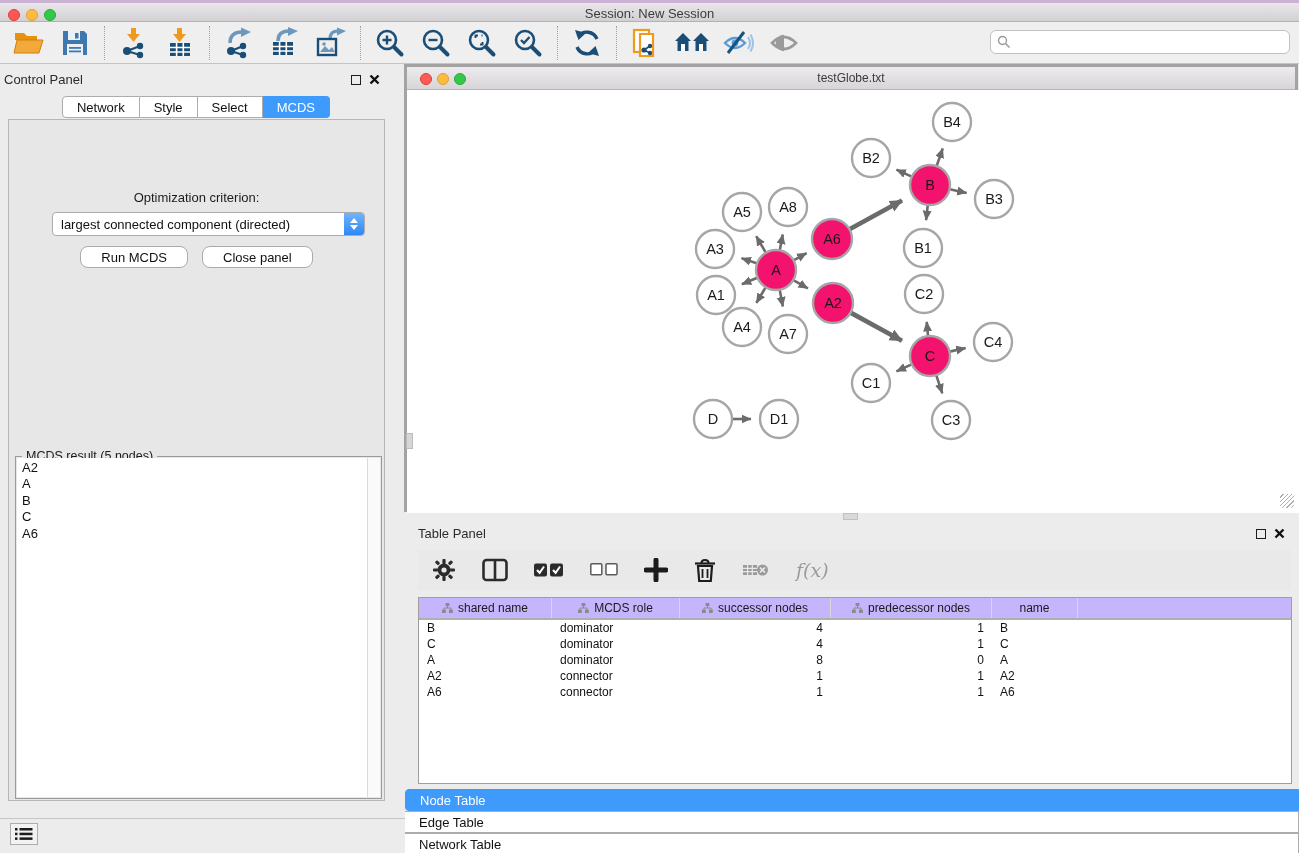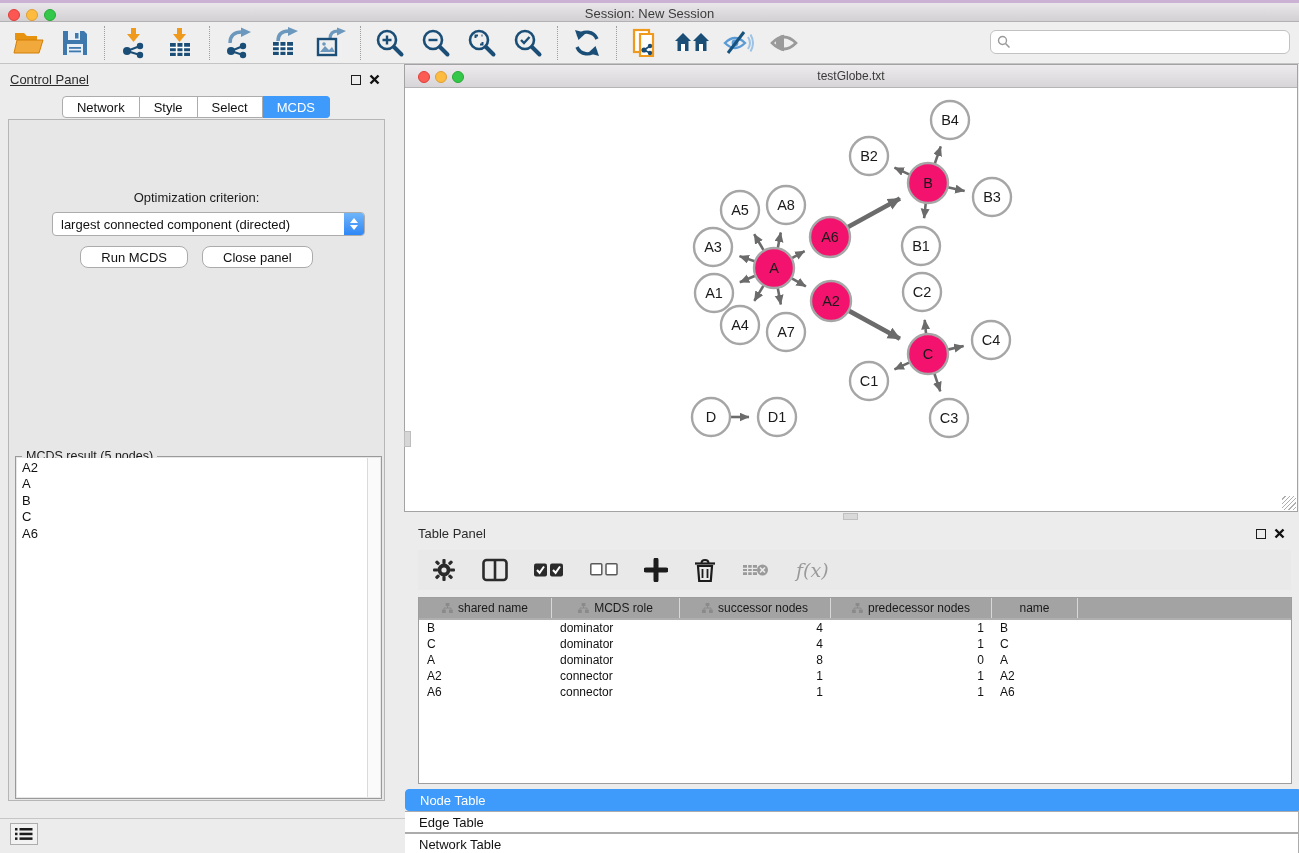--- a/index.html
+++ b/index.html
@@ -27,21 +27,21 @@
                border:1px solid #C2C2C2; border-radius:6px; display:flex; align-items:center; padding-left:6px; }
   .searchbox input{ border:none; outline:none; flex:1; font-size:12px; background:transparent; }
 
   
   .panel-title { font-size:13px; color:#2b2b2b; }
   .panel-ctrl { position:absolute; display:flex; gap:8px; align-items:center; }
   .sq-ico { width:10px; height:10px; border:1.6px solid #1d1d1d; display:inline-block; }
 
   
   .control-panel { position:absolute; left:0; top:64px; width:392px; height:753px; background:#ECECEC; }
-  .cp-header { position:absolute; left:10px; top:8px;text-decoration:underline; }
+  .cp-header { position:absolute; left:4px; top:8px; }
   .cp-body { position:absolute; left:8px; top:55px; width:377px; height:682px;
              background:#E7E7E7; border:1px solid #B6B6B6; }
   .seg-tabs { position:absolute; left:0; right:0; top:32px; display:flex; justify-content:center; z-index:3; }
   .seg-tab { height:22px; padding:0 14px; background:#fff; border:1px solid #ACACAC; border-left:none;
              font-size:13px; color:#111; display:flex; align-items:center; }
   .seg-tab.first { border-left:1px solid #ACACAC; border-radius:4px 0 0 4px; }
   .seg-tab.last { border-radius:0 4px 4px 0; }
   .seg-tab.active { background:#3E9AFB; border-color:#3E9AFB; color:#fff; }
   .opt-label { position:absolute; left:0; right:0; top:70px; text-align:center; font-size:13px; color:#1c1c1c; }
   .dropdown { position:absolute; left:43px; top:92px; width:313px; height:24px; background:#fff;
@@ -59,42 +59,42 @@
                    border:1px solid #9A9A9A; }
   .mcds-legend { position:absolute; left:6px; top:-8px; background:#E7E7E7; padding:0 4px;
                  font-size:12.5px; color:#1a1a1a; }
   .mcds-list { position:absolute; left:1px; top:1px; bottom:1px; right:14px; background:#fff;
                font-size:13px; color:#111; padding:2px 0 0 5px; line-height:16.4px; }
   .mcds-scroll { position:absolute; top:1px; bottom:1px; right:1px; width:13px; background:#FAFAFA;
                  border-left:1px solid #DADADA; }
 
   
   .net-window { position:absolute; left:404px; top:64px; width:894px; height:448px;
-                border:1px solid #a3a3a3; background:#fff; }
+                border:3px solid #a3a3a3; background:#fff; }
   .net-titlebar { position:absolute; left:0; top:0; right:0; height:23px;
                   background:linear-gradient(#EDEBED,#D7D5D7); border-bottom:1px solid #B5B5B5; }
   .net-titlebar .title { position:absolute; left:0; right:0; top:4px; text-align:center; font-size:12px; color:#3a3a3a; }
   .ntl { position:absolute; top:5.5px; width:12px; height:12px; border-radius:50%; }
   .ntl.red{ left:13px; background:#FB5D55; border:0.5px solid #DF3D38;}
   .ntl.yellow{ left:30px; background:#FDBC40; border:0.5px solid #DE9F34;}
   .ntl.green{ left:47px; background:#34C84A; border:0.5px solid #27AA35;}
   .net-canvas { position:absolute; left:0; top:23px; width:892px; height:423px; background:#fff; }
   .resize-grip { position:absolute; right:1px; bottom:1px; width:14px; height:14px;
     background:repeating-linear-gradient(135deg,transparent 0 2px,#AFAFAF 2px 3px); }
   .scroll-nub { position:absolute; left:-1px; top:366px; width:7px; height:16px; background:#D6D6D6; border:1px solid #BDBDBD; }
   .splitter-nub { position:absolute; left:843px; top:513px; width:15px; height:7px; background:#D9D9D9; border:1px solid #C0C0C0; }
 
   
   .table-panel { position:absolute; left:405px; top:521px; width:894px; height:296px; background:#ECECEC; }
   .tp-header { position:absolute; left:13px; top:5px; }
   .tp-toolbar { position:absolute; left:13px; top:29px; right:8px; height:40px; background:#E9E9E9;
                 display:flex; align-items:center; gap:26px; padding-left:14px; }
   .tp-table { position:absolute; left:13px; top:76px; right:7px; height:187px; background:#fff;
               border:1px solid #9E9E9E; overflow:hidden; }
-  .thead { display:flex; height:22px; background:#a3a3a3; border-bottom:2px solid #AFAFAF; }
+  .thead { display:flex; height:22px; background:#c4b5fd; border-bottom:2px solid #AFAFAF; }
   .th { display:flex; align-items:center; justify-content:center; gap:5px; font-size:12px; color:#1a1a1a;
         border-right:1px solid #D8D8D8; }
   .tr { display:flex; height:16px; align-items:center; }
   .td { font-size:12px; color:#111; padding:0 8px; white-space:nowrap; }
   .td.num { text-align:right; }
   .tp-tabs { position:absolute; left:0; right:0; top:268px; display:flex; justify-content:center; }
 
   
   .statusbar { position:absolute; left:0; top:818px; width:1299px; height:28px; background:#ECECEC;
                border-top:1px solid #C6C6C6; }

